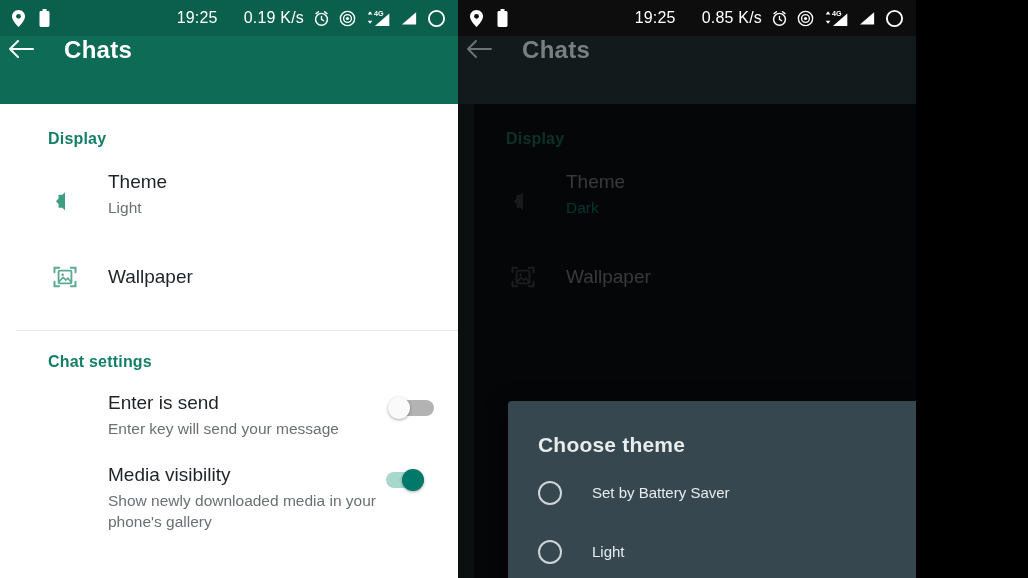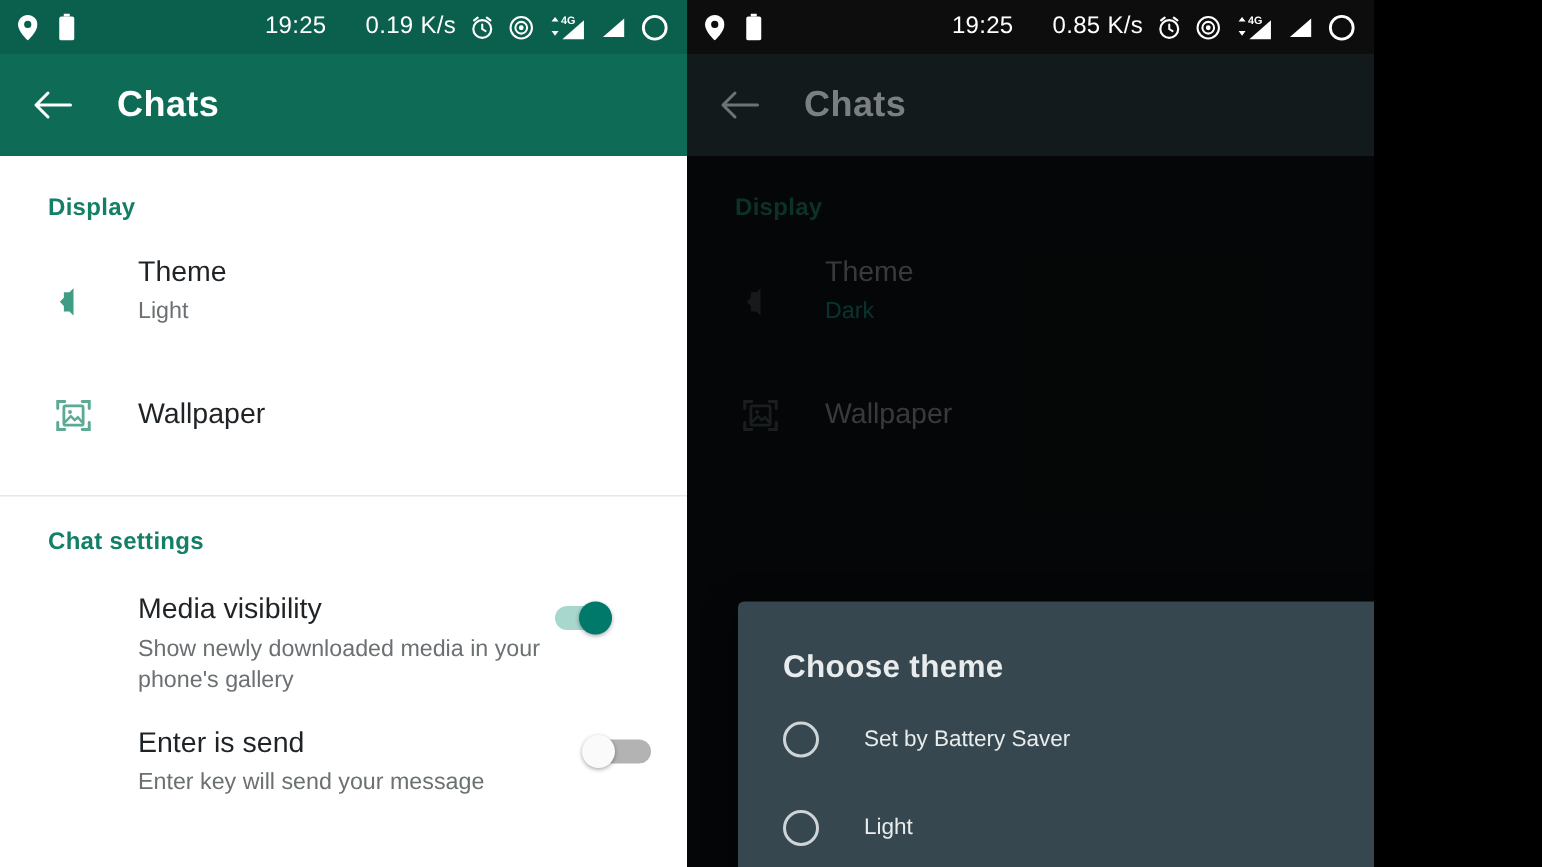--- a/index.html
+++ b/index.html
@@ -12,26 +12,26 @@
   
   .statusbar { height:36px; display:flex; align-items:center; padding:0 12px; }
   .sb-left { display:flex; align-items:center; gap:14px; }
   .sb-spacer { flex:1; }
   .sb-right { display:flex; align-items:center; gap:9px; }
   .sb-time { font-size:16px; letter-spacing:.2px; }
   .sb-net { font-size:16px; letter-spacing:.2px; margin-left:17px; }
   .sb-ico { display:inline-flex; align-items:center; }
 
   
-  .appbar { height:68px; display:flex; align-items:center; padding:0 22px; gap:30px; }
+  .appbar { height:68px; display:flex; align-items:flex-start; padding:0 8px; gap:30px; }
   .appbar-title { font-size:24px; font-weight:bold; letter-spacing:.3px; }
   .back-arrow { width:26px; height:26px; display:inline-flex; align-items:center; justify-content:center; }
 
   
-  .content { position:relative; height:474px; }
+  .content { position:relative; height:474px;margin-left:16px; }
   .section-label { font-size:16px; font-weight:bold; padding:26px 0 0 32px; letter-spacing:.2px; }
   .row { display:flex; align-items:flex-end; padding:0 24px 0 32px; }
   .row-icon { width:34px; min-width:34px; height:34px; display:flex; align-items:center; justify-content:center; margin-right:26px; }
   .row-body { flex:1; }
   .row-title { font-size:19px; line-height:24px; }
   .row-sub { font-size:15.5px; line-height:21px; margin-top:3px; }
   .row-theme { margin-top:22px; }
   .row-wallpaper { margin-top:42px; align-items:center; }
   .divider { height:1px; margin-top:36px; }
 
@@ -154,39 +154,39 @@
         </span>
         <div class="row-body">
           <div class="row-title" style="color:#1f2326;">Wallpaper</div>
         </div>
       </div>
 
       <div class="divider" style="background:#e8e8e8;"></div>
 
       <div class="section-label" style="color:#147f68;padding-top:22px;">Chat settings</div>
 
+      <div class="row row-toggle">
+        <div class="row-body">
+          <div class="row-title" style="color:#1f2326;">Enter is send</div>
+          <div class="row-sub" style="color:#6b7072;">Enter key will send your message</div>
+        </div>
+        <span class="switch sw-off">
+          <span class="sw-track"></span>
+          <span class="sw-knob"></span>
+        </span>
+      </div>
+
       <div class="row row-toggle" style="margin-top:24px;">
         <div class="row-body" style="max-width:330px;">
           <div class="row-title" style="color:#1f2326;">Media visibility</div>
           <div class="row-sub" style="color:#6b7072;">Show newly downloaded media in your phone's gallery</div>
         </div>
         <span class="switch sw-on">
           <span class="sw-track" style="background:#a7d7cd;"></span>
           <span class="sw-knob" style="background:#00796b;"></span>
-        </span>
-      </div>
-
-      <div class="row row-toggle">
-        <div class="row-body">
-          <div class="row-title" style="color:#1f2326;">Enter is send</div>
-          <div class="row-sub" style="color:#6b7072;">Enter key will send your message</div>
-        </div>
-        <span class="switch sw-off">
-          <span class="sw-track"></span>
-          <span class="sw-knob"></span>
         </span>
       </div>
 
     </div>
   </div>
 
   <div class="panel dark" style="background:#0b0f10;">
 
     <div class="statusbar" style="background:#0d0d0d;color:#fff;">
       <div class="sb-left">

